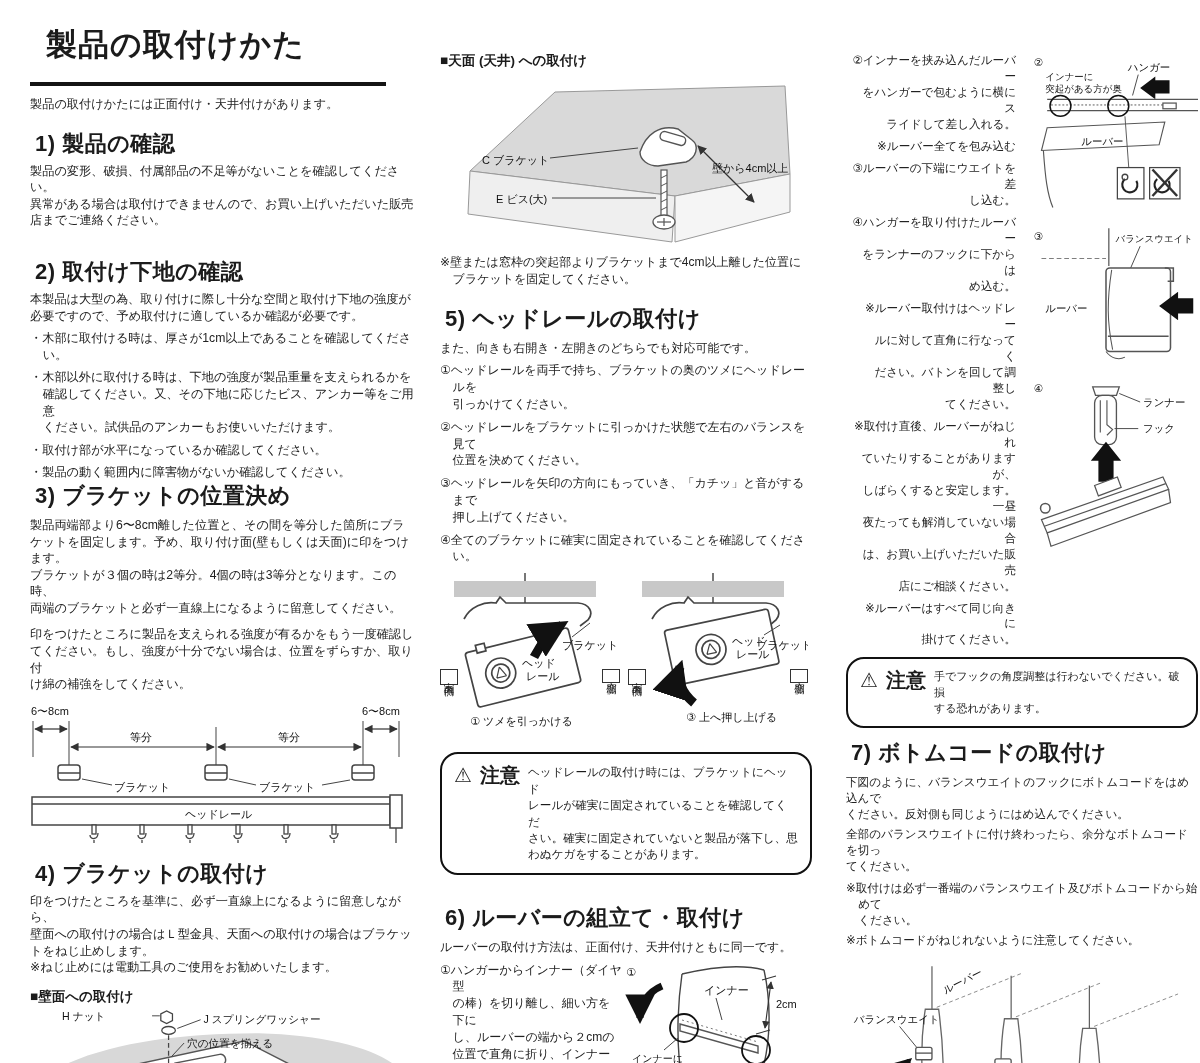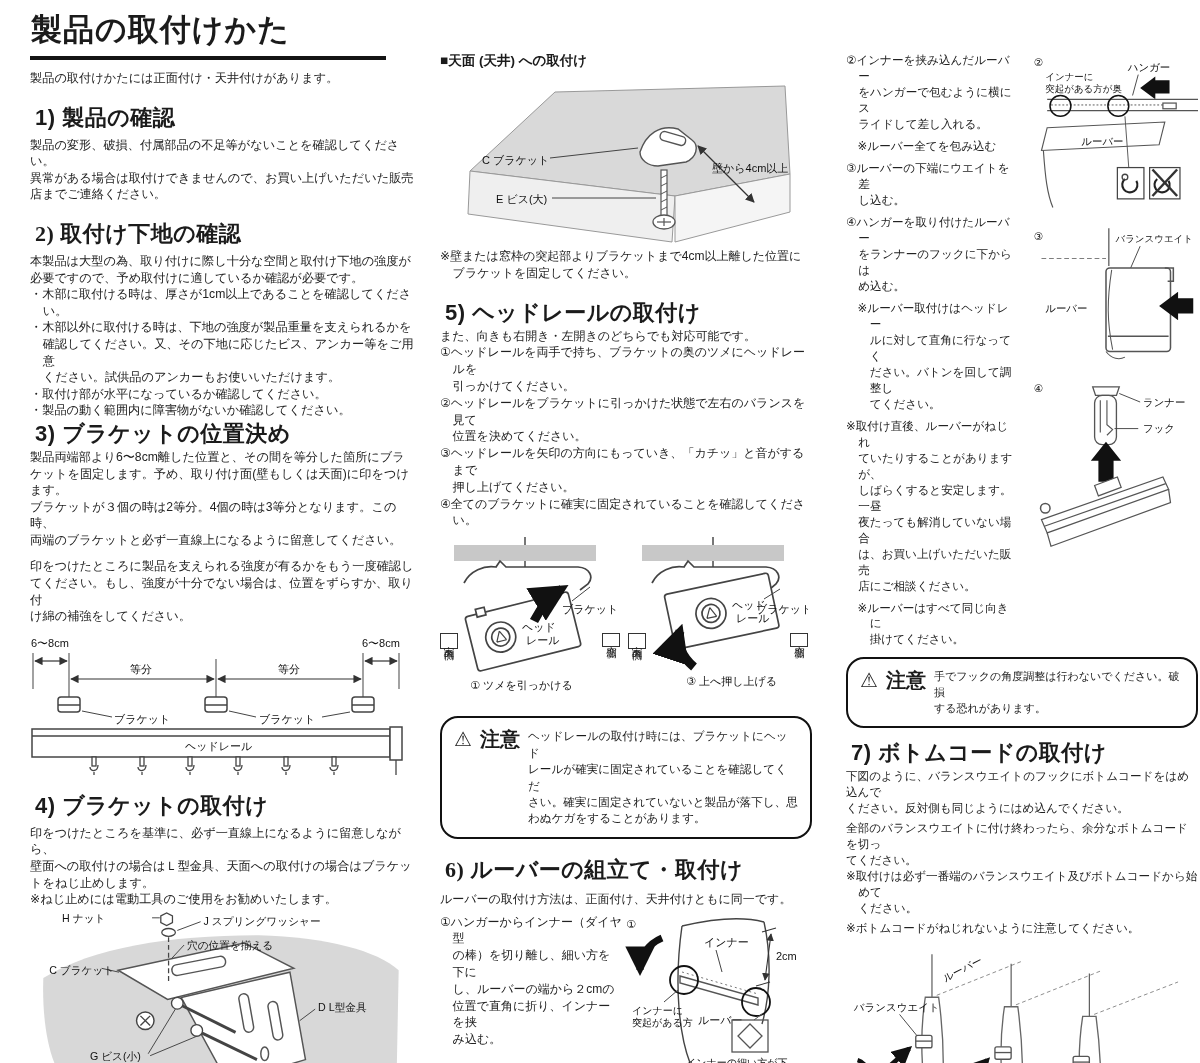--- a/index.html
+++ b/index.html
@@ -8,38 +8,38 @@
   .col{position:absolute;top:0;}
   .col-left{left:30px;width:384px;}
   .col-mid{left:440px;width:372px;}
   .col-right{left:846px;width:352px;}
   p{margin:0;white-space:pre-line;}
   .body{font-size:12.2px;line-height:1.36;color:#222;}
   .col-mid .body{font-size:12px;line-height:1.4;}
   .col-right .body{font-size:11.6px;line-height:1.38;}
   .hang{padding-left:1.05em;text-indent:-1.05em;}
   .ind{margin-left:1em;}
-  .h1{font-size:31px;font-weight:600;letter-spacing:1px;margin:1px;}
+  .h1{font-size:31px;font-weight:600;letter-spacing:1px;margin:16px;}
   .rule{height:4px;background:#141414;width:356px;margin-top:5px;}
   .h2{font-size:22px;font-weight:600;margin:0;padding-left:5px;letter-spacing:.5px;}
   .h3{font-size:13.5px;font-weight:700;margin:0;}
   .caution{border:2.2px solid #111;border-radius:18px;display:flex;align-items:flex-start;
            gap:8px;padding:10px 12px;box-sizing:border-box;}
   .caution .lab{font-size:20px;font-weight:700;white-space:nowrap;line-height:1.1;}
   .caution .txt{font-size:12px;line-height:1.42;}
   .col-right .caution .txt{font-size:11px;}
   svg text{font-size:11px;fill:#111;}
   svg text.sm{font-size:10px;}
   .panel{position:relative;width:180px;height:165px;}
   .vbox{position:absolute;border:1.5px solid #333;writing-mode:vertical-rl;
         font-size:10.5px;padding:4px 2px;letter-spacing:2px;line-height:1.1;background:#fff;}
   .row{display:flex;}
-  .mt4{margin-top:4px;}.mt5{margin-top:0;}.mt6{margin-top:6px;}.mt8{margin-top:8px;}
+  .mt4{margin-top:4px;}.mt5{margin-top:6px;}.mt6{margin-top:6px;}.mt8{margin-top:8px;}
   .mt10{margin-top:10px;}.mt12{margin-top:12px;}.mt14{margin-top:14px;}.mt16{margin-top:16px;}
-  .mt18{}.mt20{margin-top:16px;font-family:Liberation Serif, serif;}
+  .mt18{}.mt20{margin-top:28px;}
 </style>
 </head>
 <body>
 
 <svg width="0" height="0" style="position:absolute">
   <defs>
     <marker id="ah" viewBox="0 0 10 10" refX="9" refY="5" markerWidth="7" markerHeight="7" orient="auto-start-reverse">
       <path d="M0,0L10,5L0,10z" fill="#333"></path>
     </marker>
     <marker id="ahb" viewBox="0 0 10 10" refX="8" refY="5" markerWidth="4.2" markerHeight="4.2" orient="auto-start-reverse">
@@ -152,20 +152,21 @@
           </g>
         <line x1="366" y1="127" x2="366" y2="142"></line>
       </g>
     </svg>
 
     <h2 class="h2 mt12">4) ブラケットの取付け</h2>
     <p class="body mt4">印をつけたところを基準に、必ず一直線上になるように留意しながら、
 壁面への取付けの場合はＬ型金具、天面への取付けの場合はブラケッ
 トをねじ止めします。
 ※ねじ止めには電動工具のご使用をお勧めいたします。</p>
+    <p class="h3 mt12">■壁面への取付け</p>
 
     
     <svg class="mt4" width="382" height="200" viewBox="0 0 382 206">
       <path d="M8,68 C60,36 140,24 230,24 C300,26 352,40 374,60 L372,164 C300,190 150,198 48,186 C18,180 6,124 8,68 Z" fill="#d8d8d8"></path>
       <g fill="#fff" stroke="#555" stroke-width="1.5">
         <polygon points="85,60 215,32 266,58 136,90"></polygon>
         <rect x="140" y="50" width="56" height="11" rx="5" transform="rotate(-11 168 55)"></rect>
       </g>
       <g fill="#fff" stroke="#555" stroke-width="1.5">
         <polygon points="150,88 262,62 278,152 198,176"></polygon>
@@ -362,21 +363,21 @@
           <line x1="138" y1="100" x2="130" y2="106" stroke-width="1"></line>
           <rect x="108" y="106" width="36" height="32"></rect>
           <polygon points="126,110 138,122 126,134 114,122"></polygon>
         </g>
         <text x="62" y="152" class="sm">インナーの細い方が下</text>
       </svg>
     </div>
   </div>
 
   <div class="col col-right" style="top:52px;">
-    <div class="row" style="gap:16px;">
+    <div class="row" style="gap:16px;text-align:right;">
       <div style="width:182px;">
         <p class="body hang">②インナーを挟み込んだルーバー
 をハンガーで包むように横にス
 ライドして差し入れる。</p>
         <p class="body hang ind mt6">※ルーバー全てを包み込む</p>
         <p class="body hang mt6">③ルーバーの下端にウエイトを差
 し込む。</p>
         <p class="body hang mt6">④ハンガーを取り付けたルーバー
 をランナーのフックに下からは
 め込む。</p>

